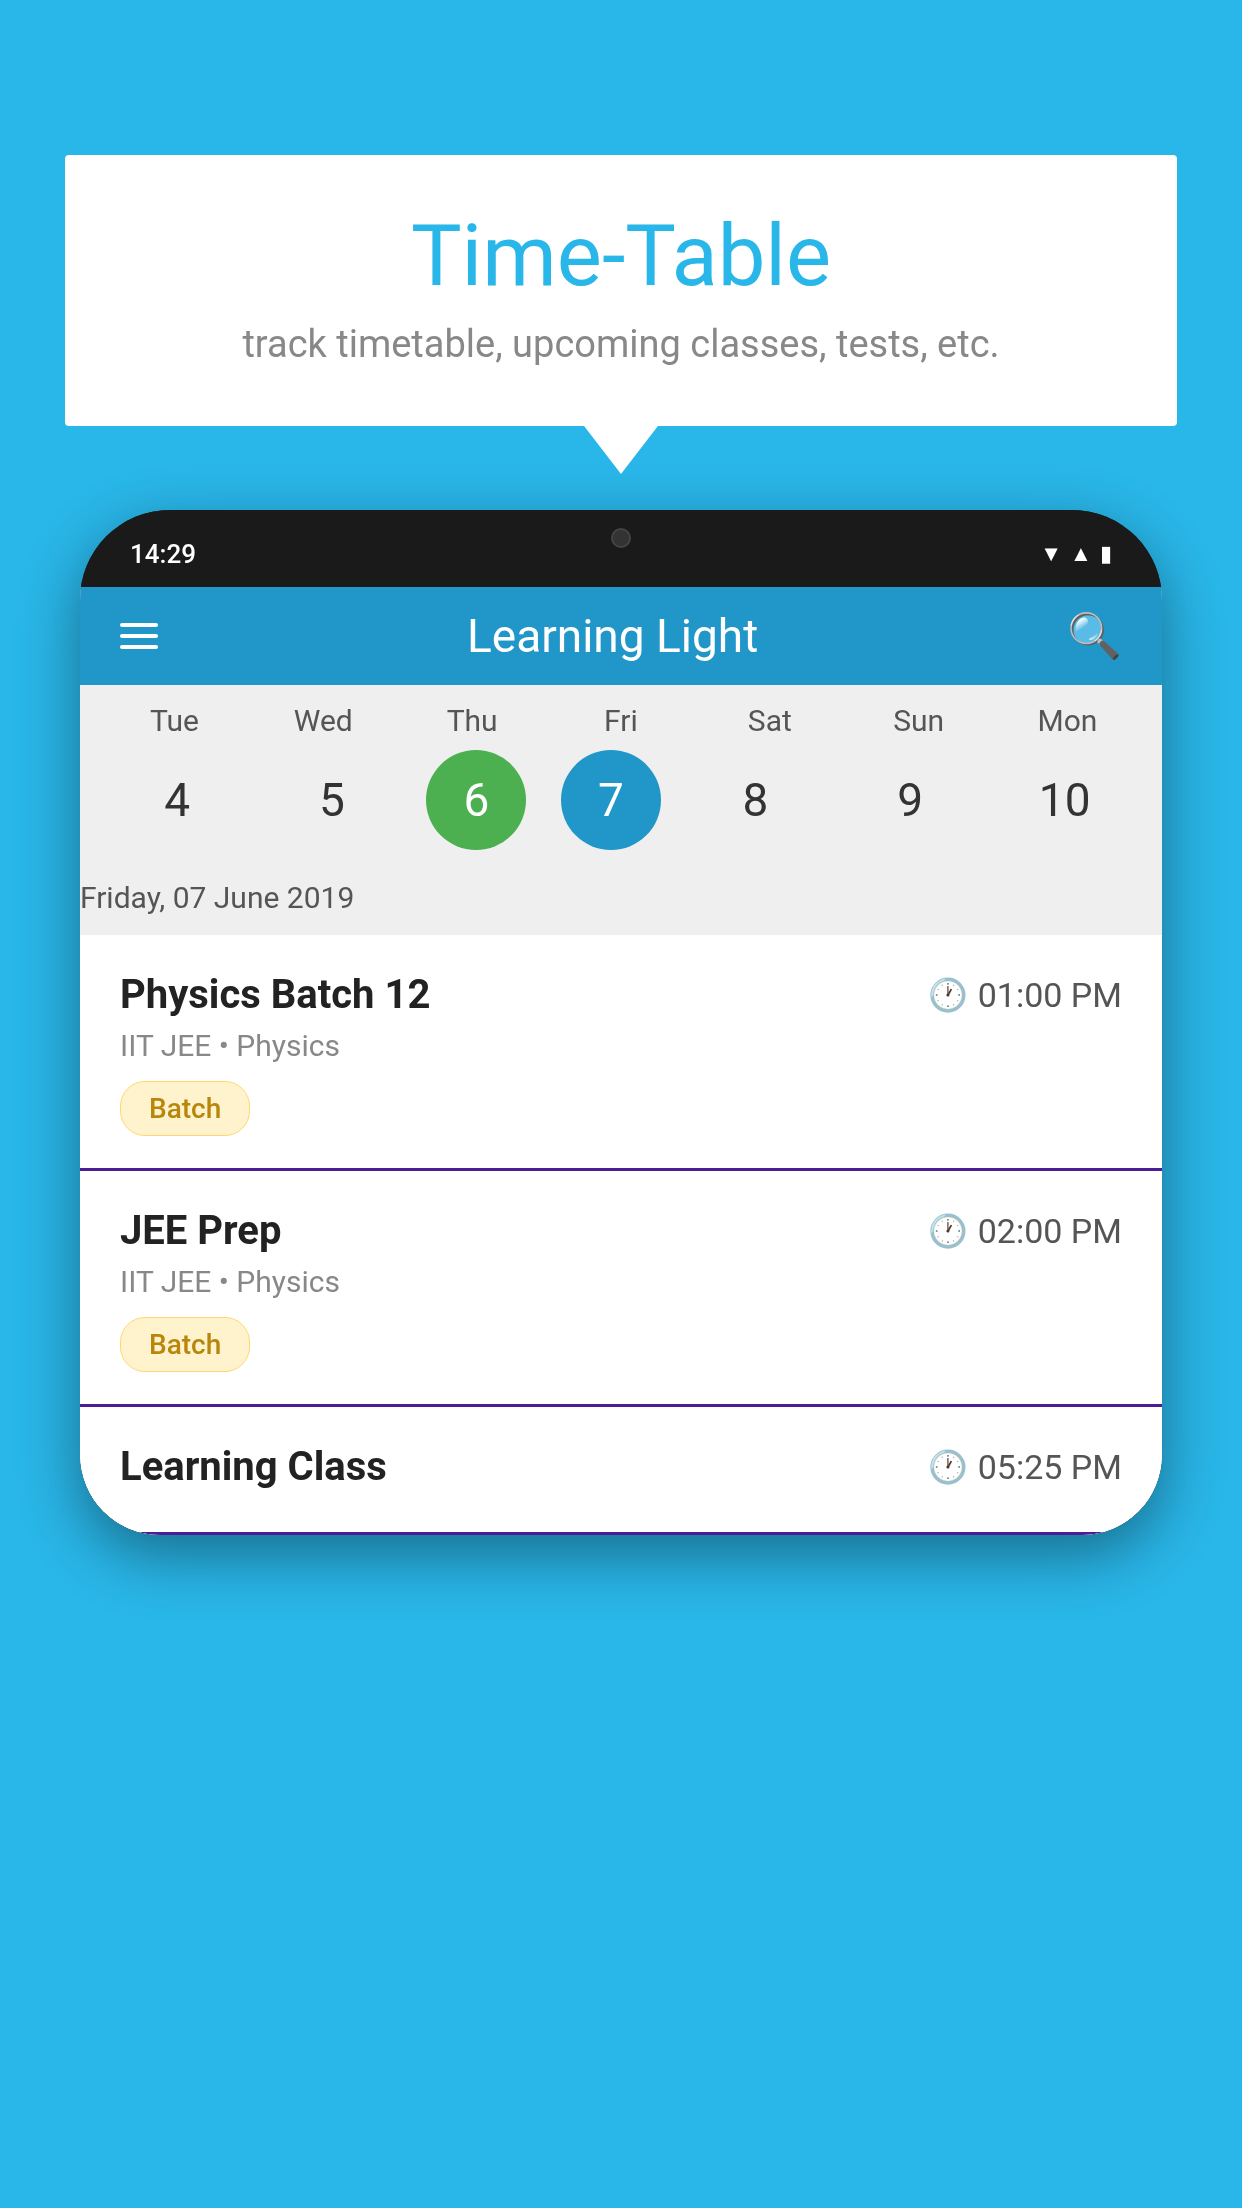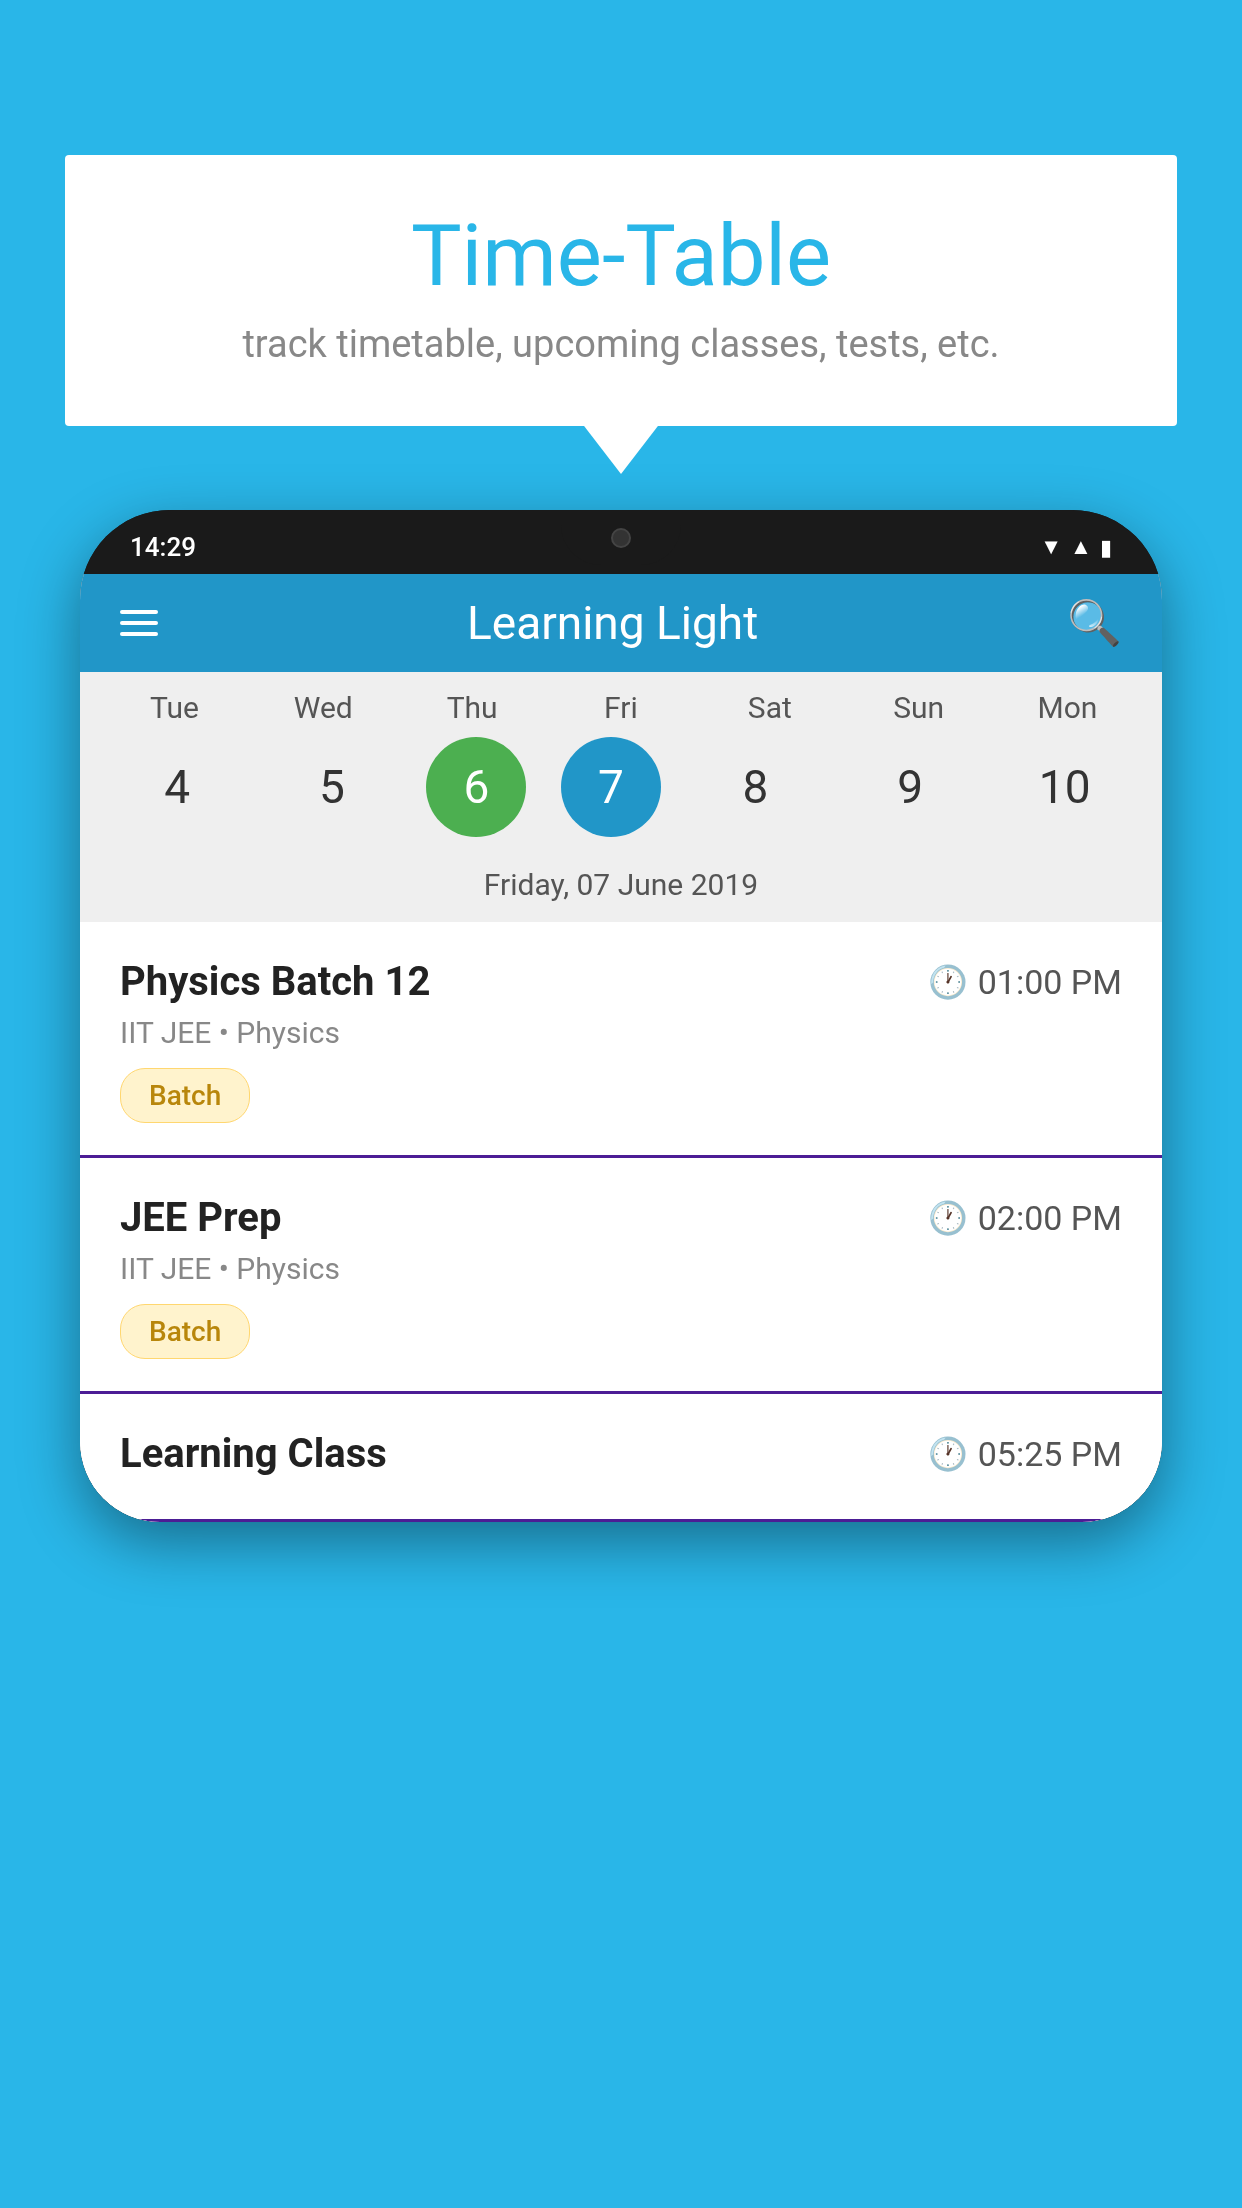--- a/index.html
+++ b/index.html
@@ -72,21 +72,21 @@
       padding: 0;
       position: relative;
       width: 100%;
       overflow: hidden;
       box-shadow: 0 20px 60px rgba(0,0,0,0.4);
     }
 
     
     .phone-top {
       background: #1a1a1a;
-      height: 64px;
+      height: 77px;
       position: relative;
       display: flex;
       align-items: center;
       padding: 0 50px;
       border-radius: 90px 90px 0 0;
     }
 
     .status-bar {
       display: flex;
       justify-content: space-between;
@@ -225,21 +225,21 @@
 
     .day-number.selected {
       background: #2196C8;
       color: white;
       border-radius: 50%;
       width: 100px;
       height: 100px;
     }
 
     .selected-date-label {
-      text-align: center;
+      text-align: left;
       font-size: 30px;
       color: #555;
       padding: 10px 0 20px;
       background: #efefef;
     }
 
     
     .class-list {
       background: white;
     }

